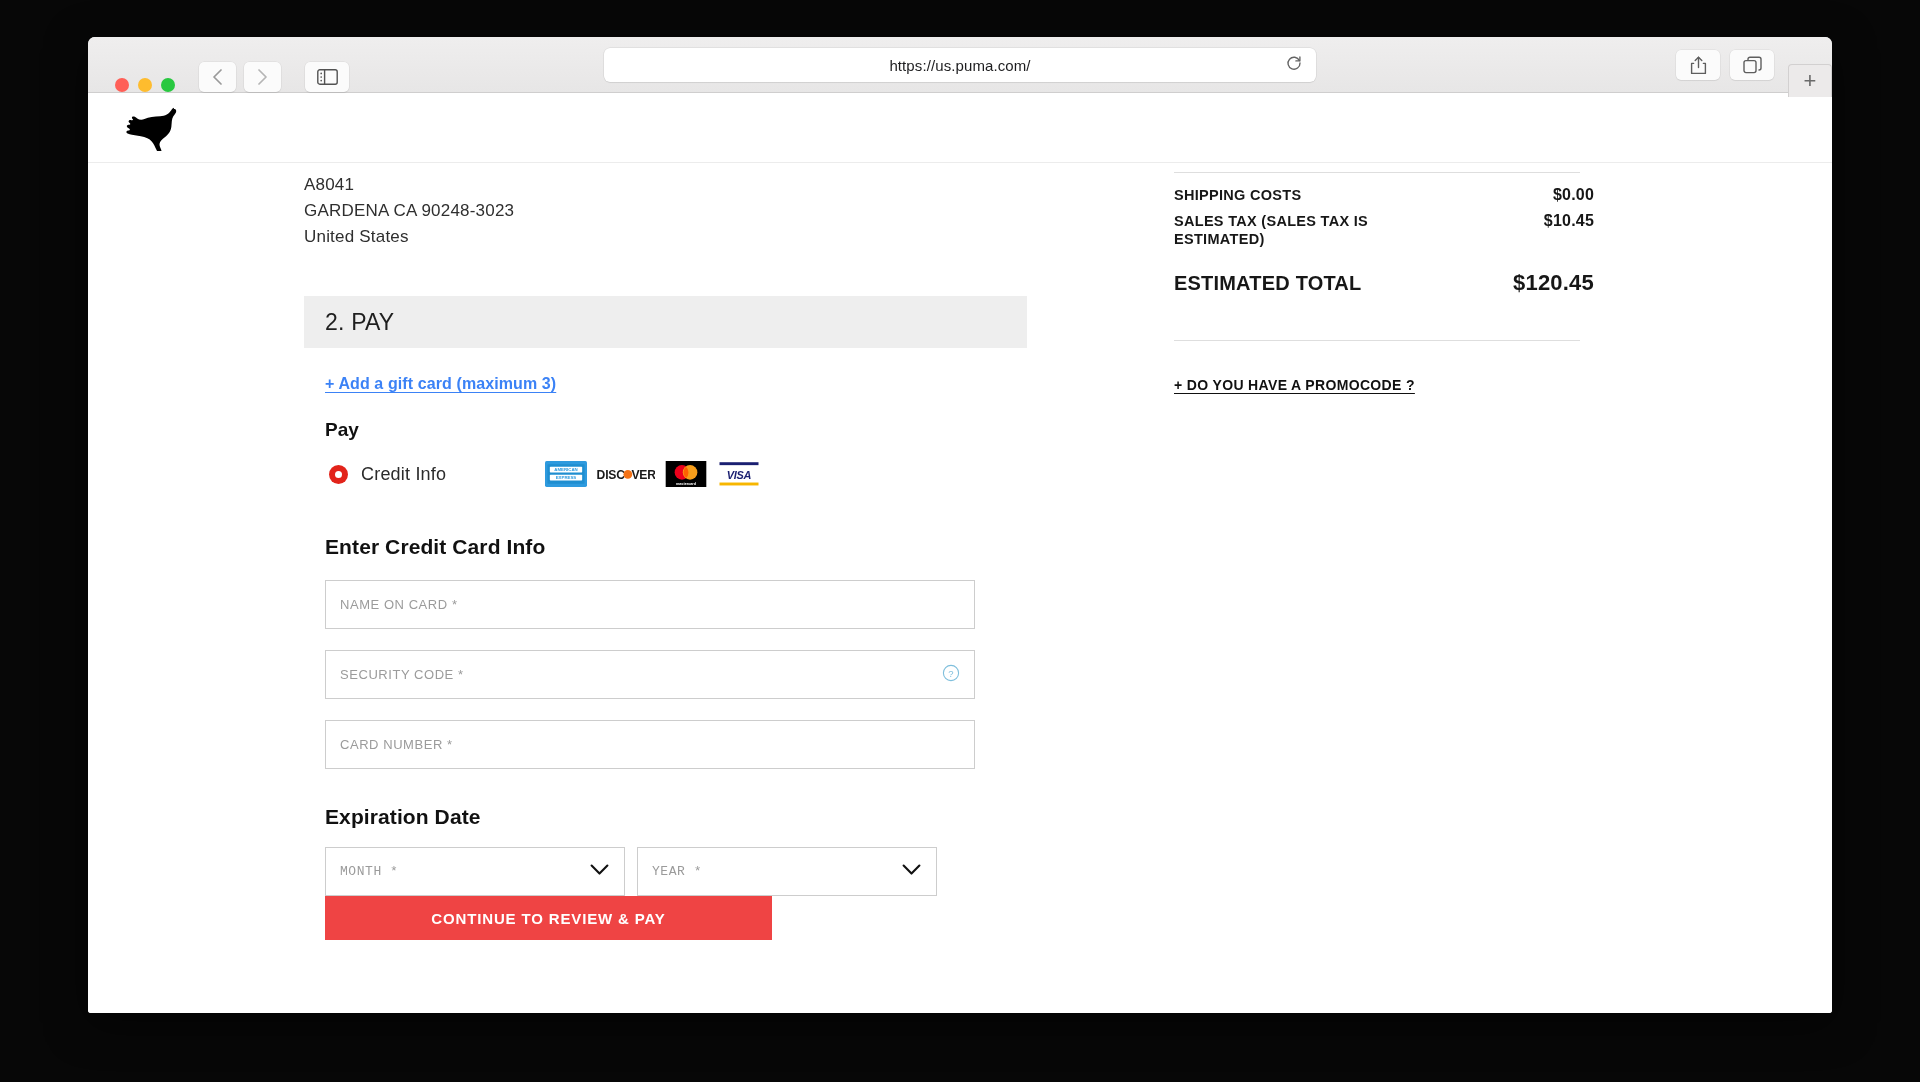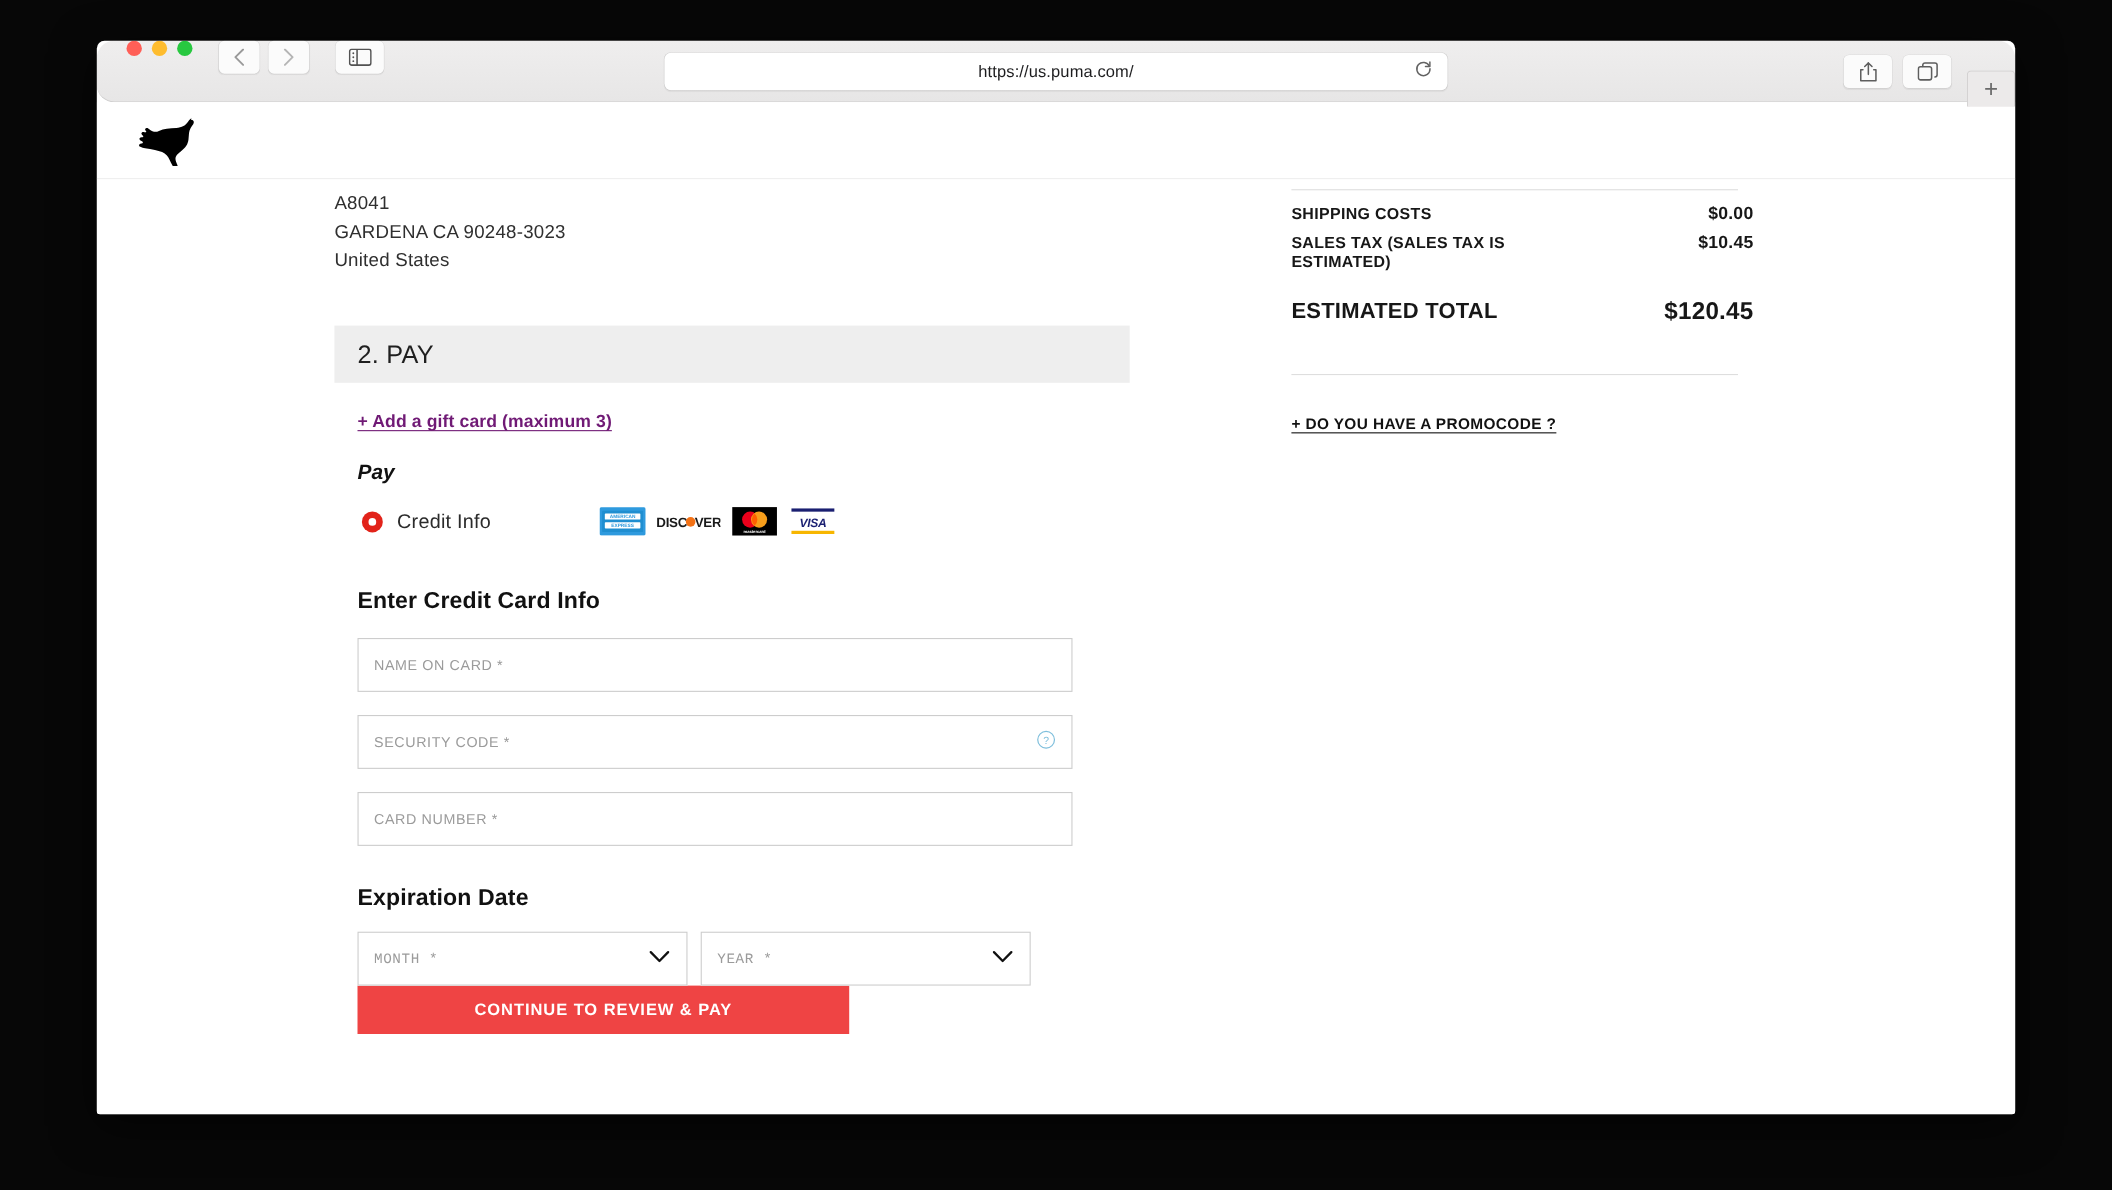--- a/index.html
+++ b/index.html
@@ -33,23 +33,22 @@
     box-shadow: 0 10px 40px rgba(0,0,0,0.55);
   }
 
   
   #toolbar {
     position: relative;
     height: 56px;
     background: linear-gradient(180deg, #efeeee 0%, #e7e6e6 100%);
     border-bottom: 1px solid #cfcece;
     display: flex;
-    align-items: flex-start;
+    align-items: flex-end;
     padding: 0 16px;
-    border-radius: 16px;
   }
 
   .traffic-lights {
     display: flex;
     gap: 9px;
     align-items: center;
     margin-left: 11px;
   }
   .tl { width: 14px; height: 14px; border-radius: 50%; }
   .tl.red    { background: #ff5f57; }
@@ -167,33 +166,32 @@
     color: #1f1f1f;
     letter-spacing: 0.2px;
   }
 
   #gift-card-link {
     display: inline-block;
     margin-top: 27px;
     margin-left: 21px;
     font-size: 16px;
     font-weight: bold;
-    color: #701a75;
+    color: #3b82f6;
     text-decoration: underline;
     text-underline-offset: 3px;
     letter-spacing: 0.1px;
   }
 
   #pay-label {
     margin-top: 26px;
     margin-left: 21px;
     font-size: 19px;
     font-weight: bold;
     color: #111;
-    font-style: italic;
   }
 
   #pay-method-row {
     display: flex;
     align-items: center;
     margin-top: 20px;
     margin-left: 25px;
   }
 
   .radio {

